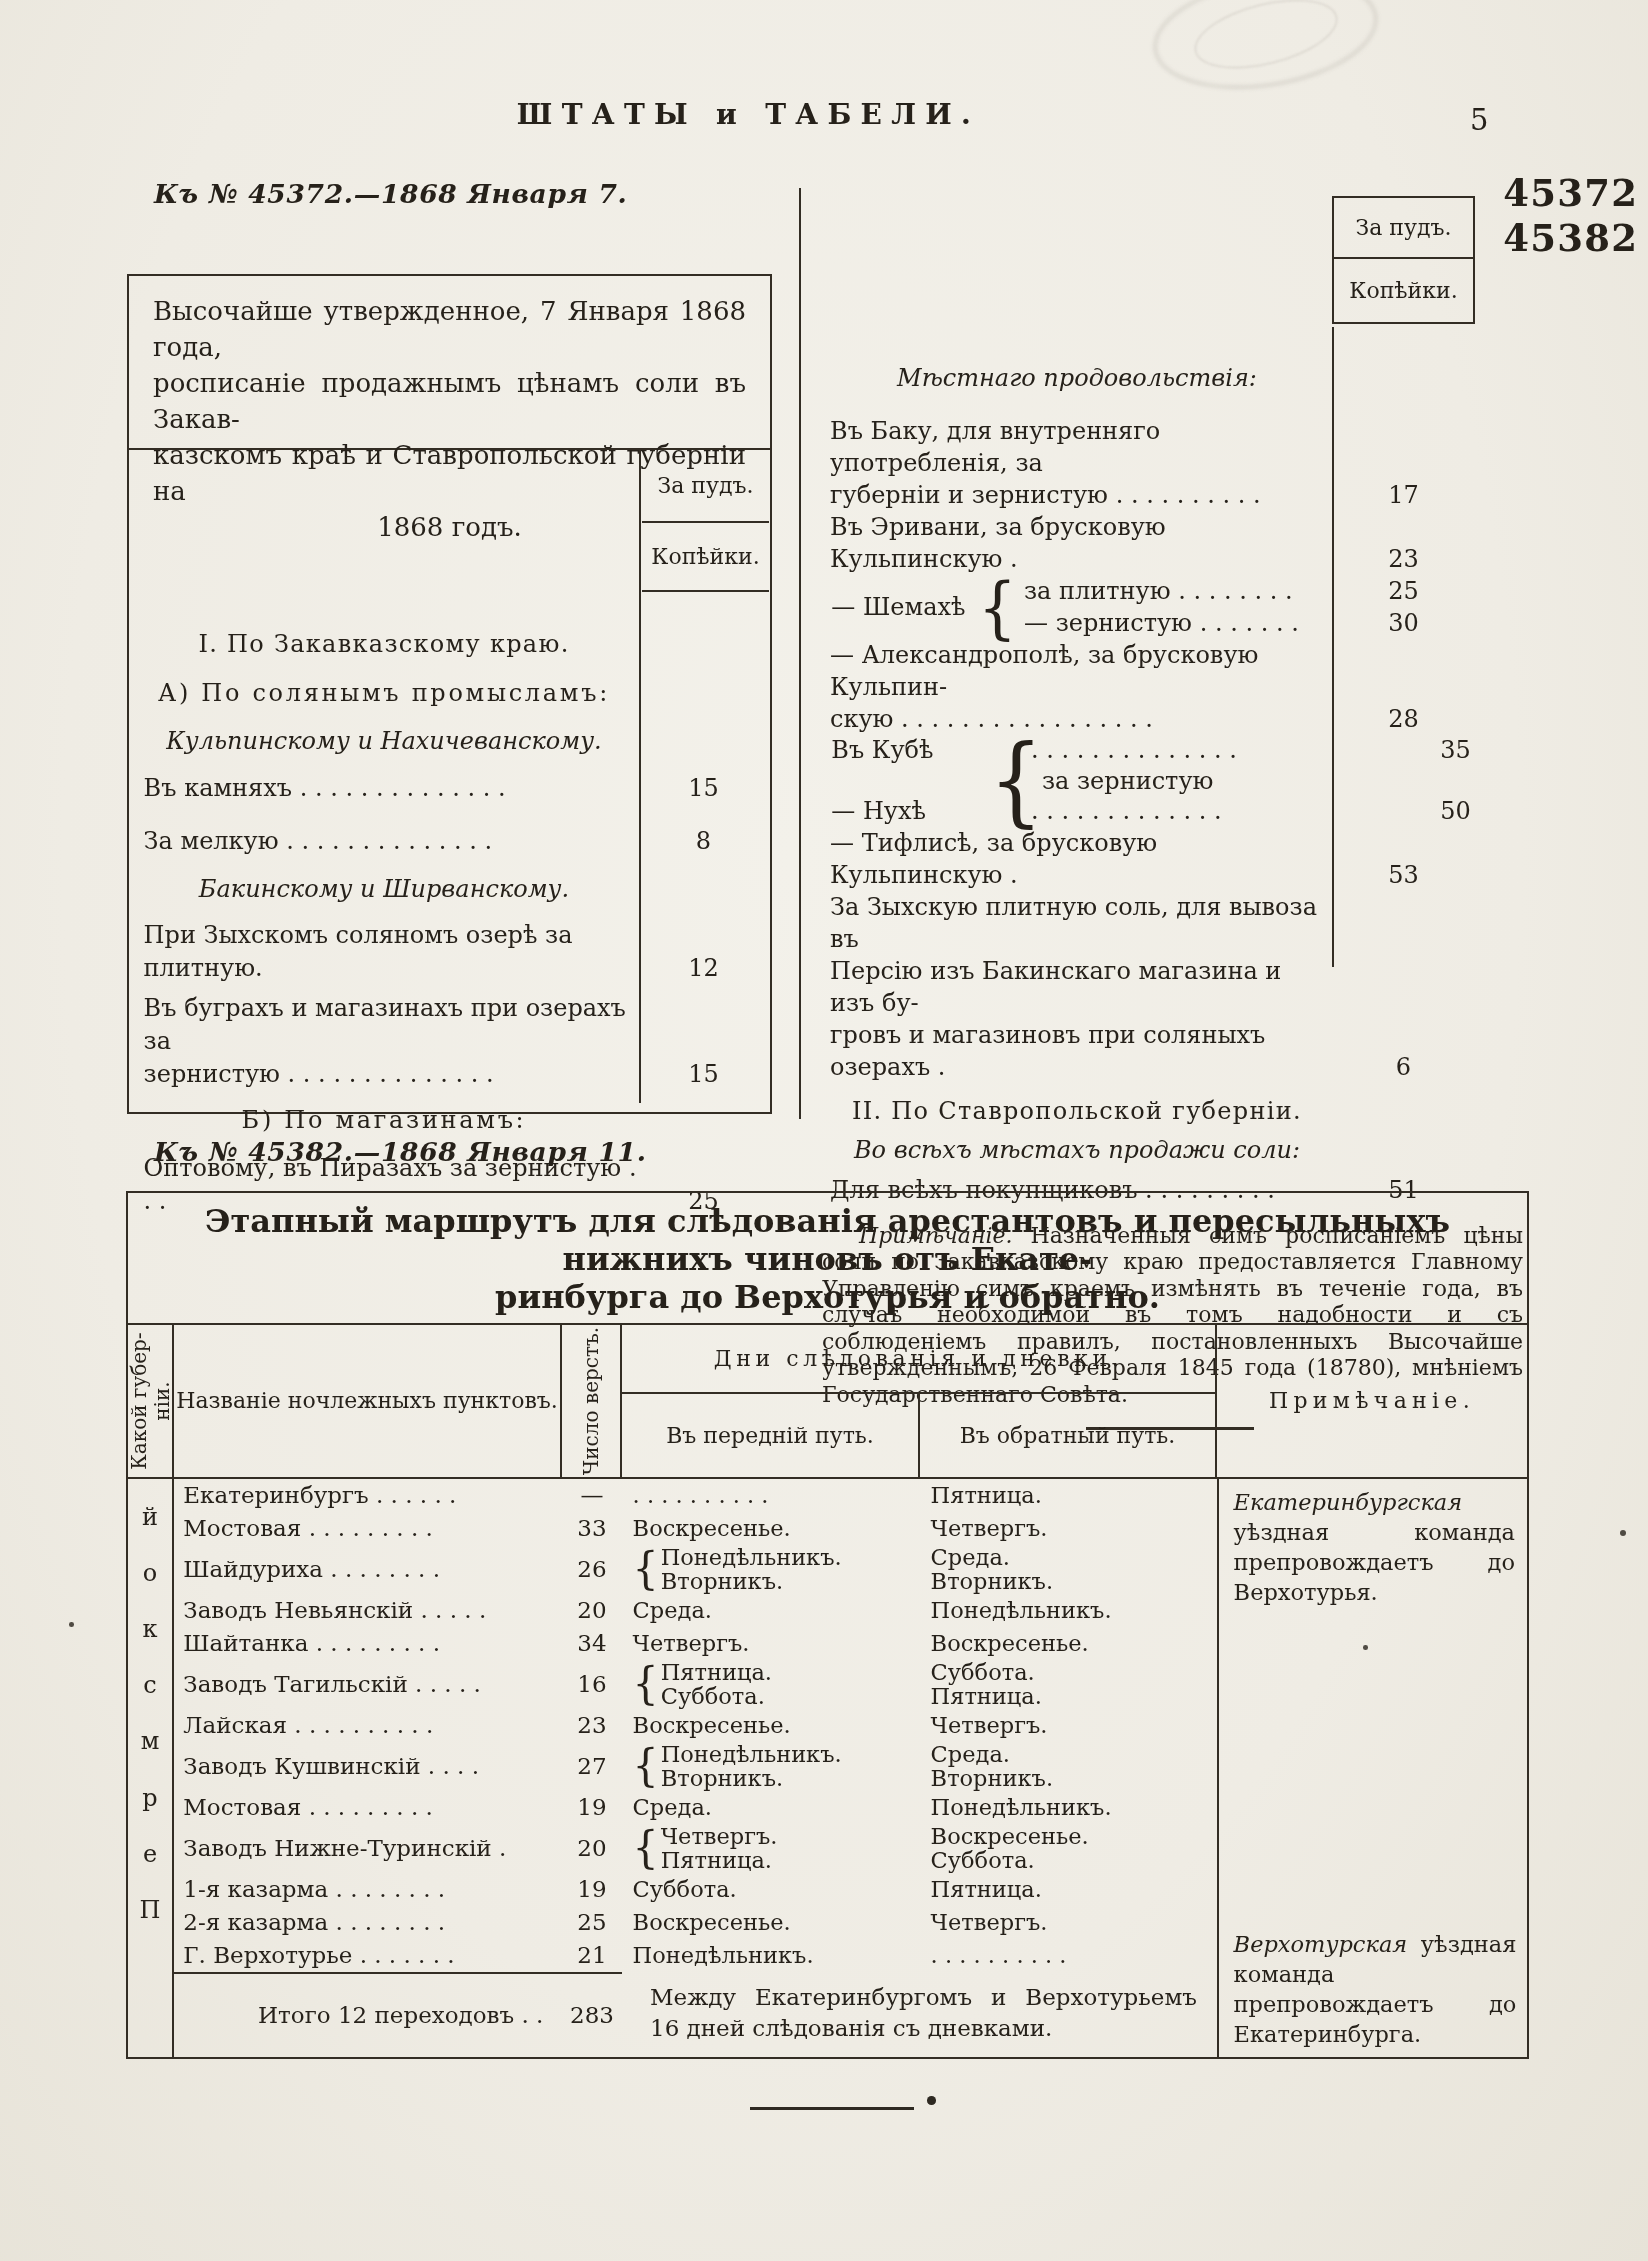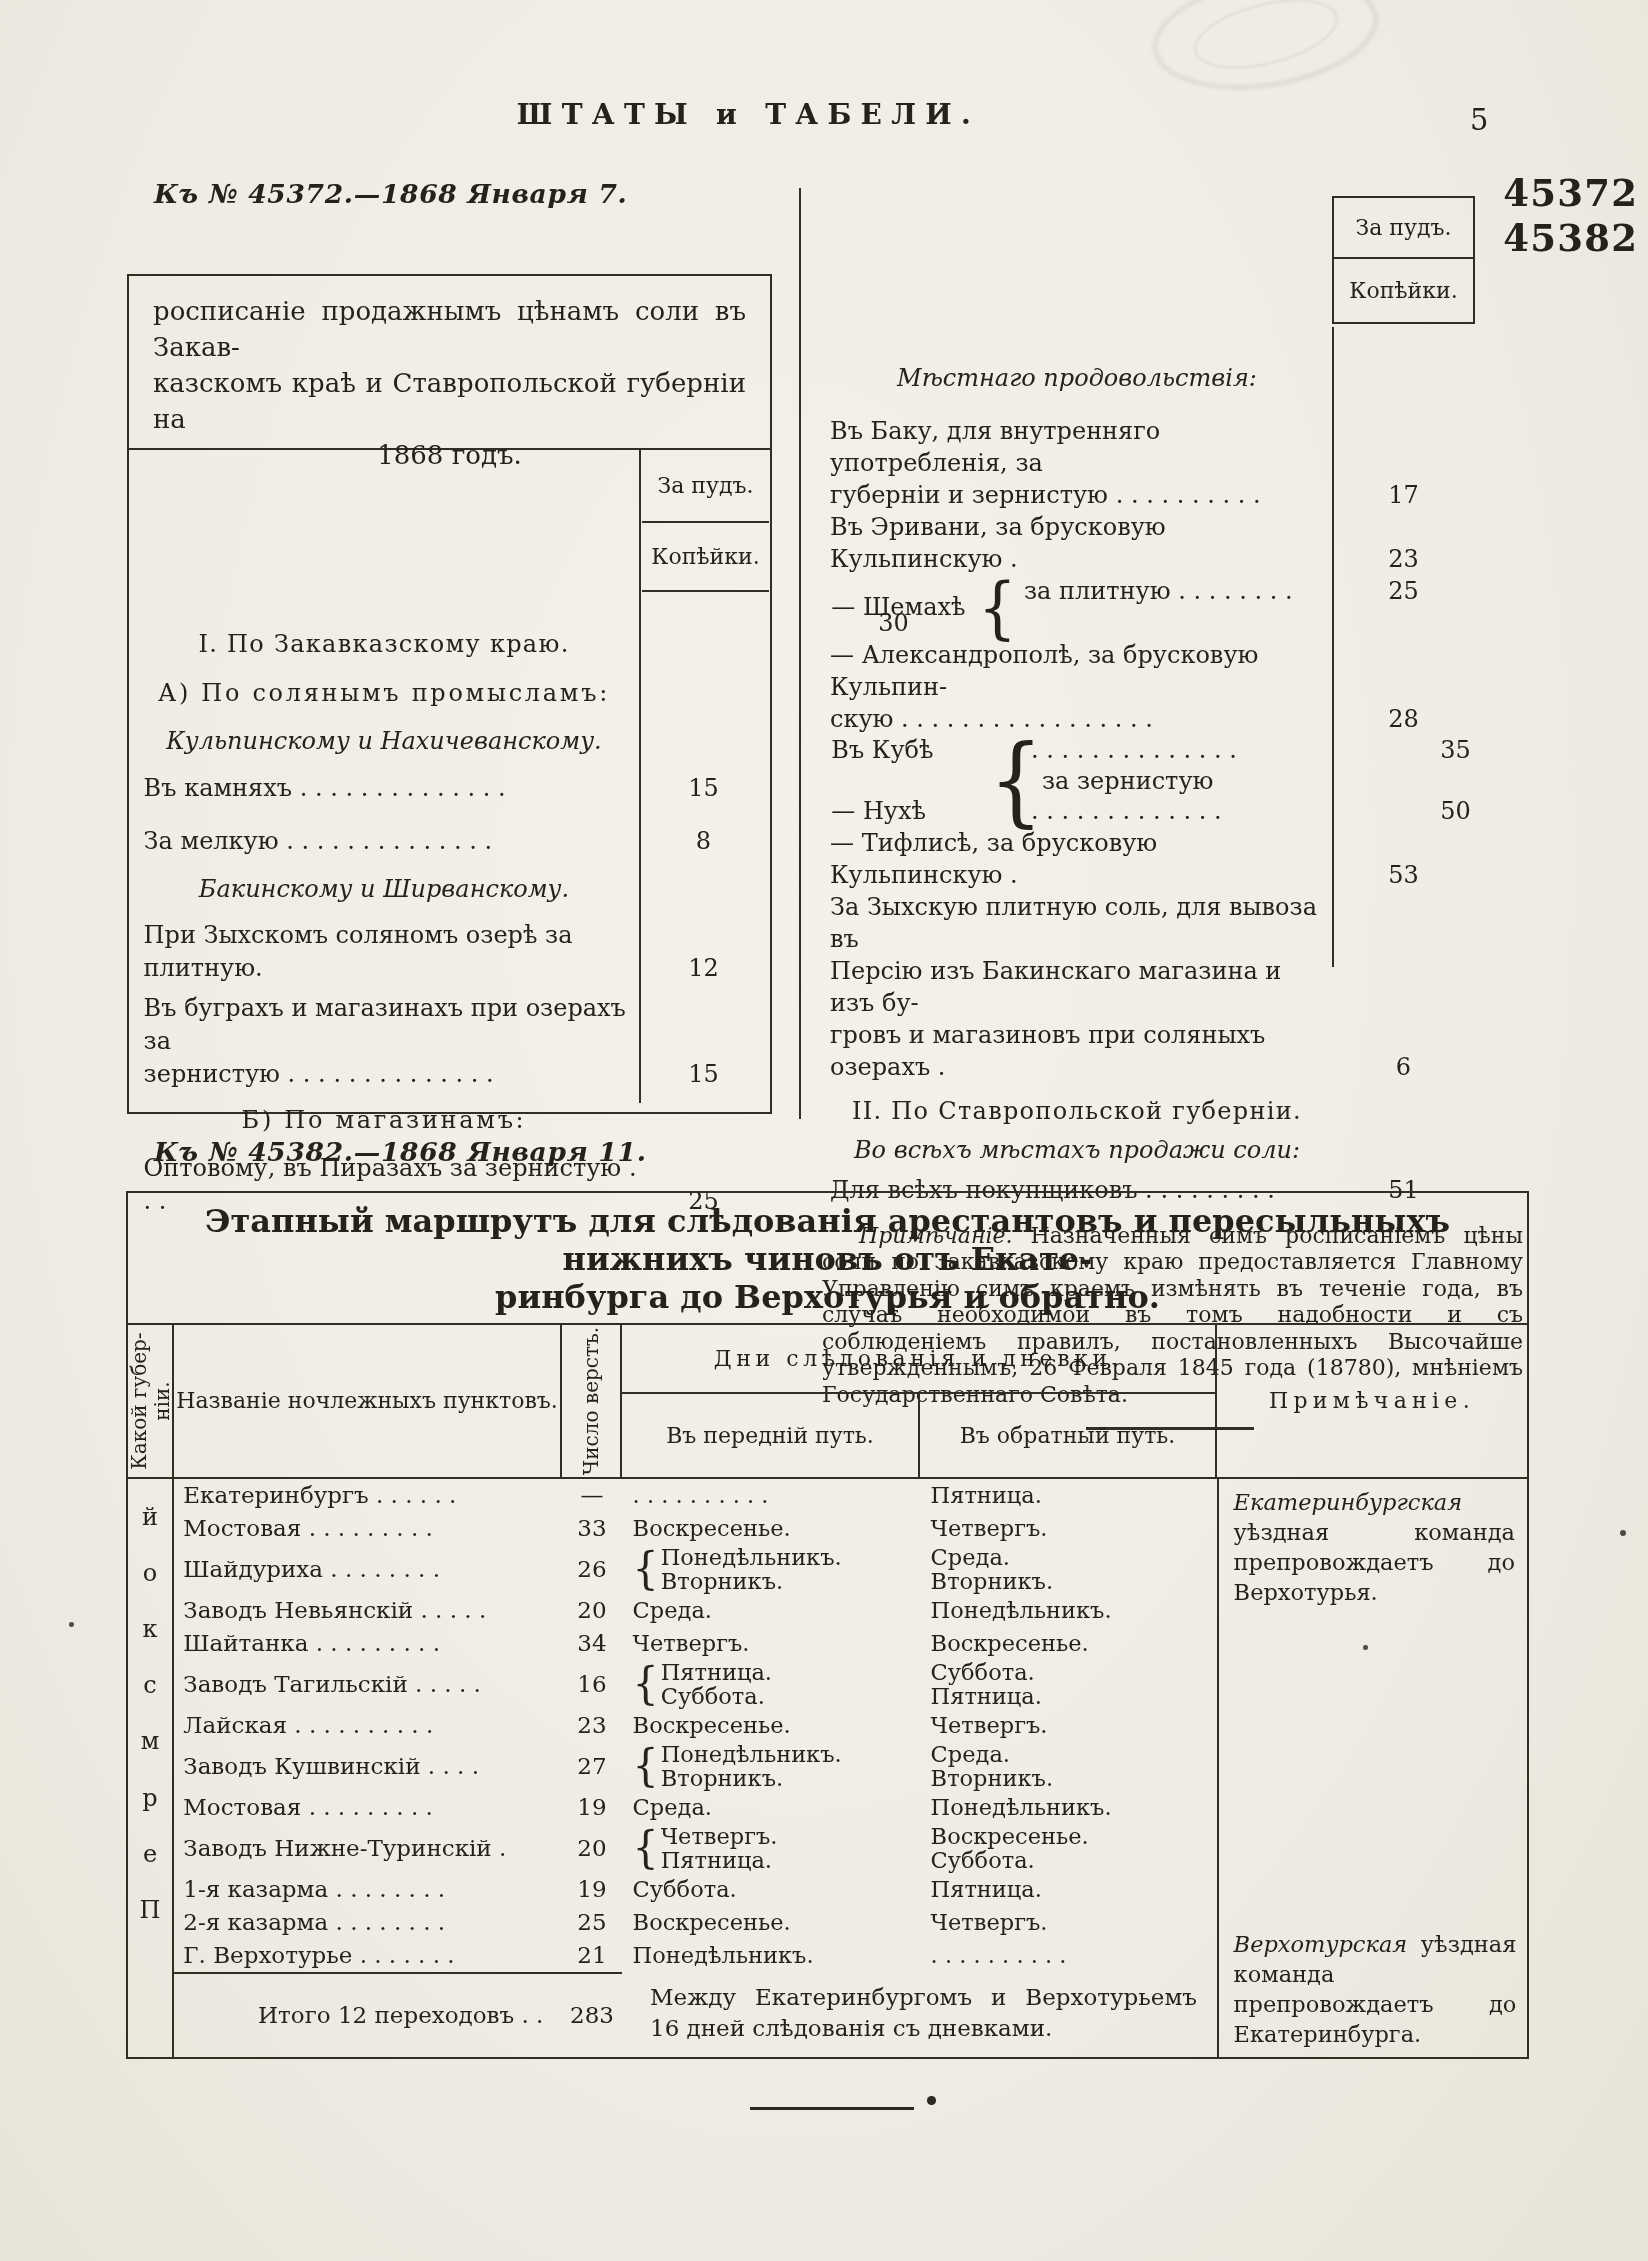--- a/index.html
+++ b/index.html
@@ -136,20 +136,21 @@
   <div class="margin-nums">
     <div>45372</div>
     <div>45382</div>
   </div>
 
   <div class="doc-ref doc1-ref">Къ № 45372.—1868 Января 7.</div>
   <div class="center-divider"></div>
 
   <div class="left-panel">
     <div class="lp-title">
+      <div class="jline">Высочайше утвержденное, 7 Января 1868 года,</div>
       <div class="jline">росписаніе продажнымъ цѣнамъ соли въ Закав-</div>
       <div class="jline">казскомъ краѣ и Ставропольской губерніи на</div>
       <div class="cline">1868 годъ.</div>
     </div>
     <div class="lp-table">
       <div class="lp-vline"></div>
       <div class="lp-unit">
         <div class="unit-cell c1">За пудъ.</div>
         <div class="unit-cell c2">Копѣйки.</div>
       </div>
@@ -209,20 +210,21 @@
       </div>
 
       <div class="shem">
         <span class="shem-city">— Шемахѣ</span>
         <span class="shem-brace">{</span>
         <div class="price-row">
           <div class="price-lbl">за плитную . . . . . . . .</div>
           <div class="price-val">25</div>
         </div>
         <div class="price-row">
+          <div class="price-lbl">— зернистую . . . . . . .</div>
           <div class="price-val">30</div>
         </div>
       </div>
 
       <div class="price-row">
         <div class="price-lbl">
           <span class="l">— Александрополѣ, за брусковую Кульпин-</span>
           <span class="l">скую . . . . . . . . . . . . . . . . .</span>
         </div>
         <div class="price-val">28</div>

